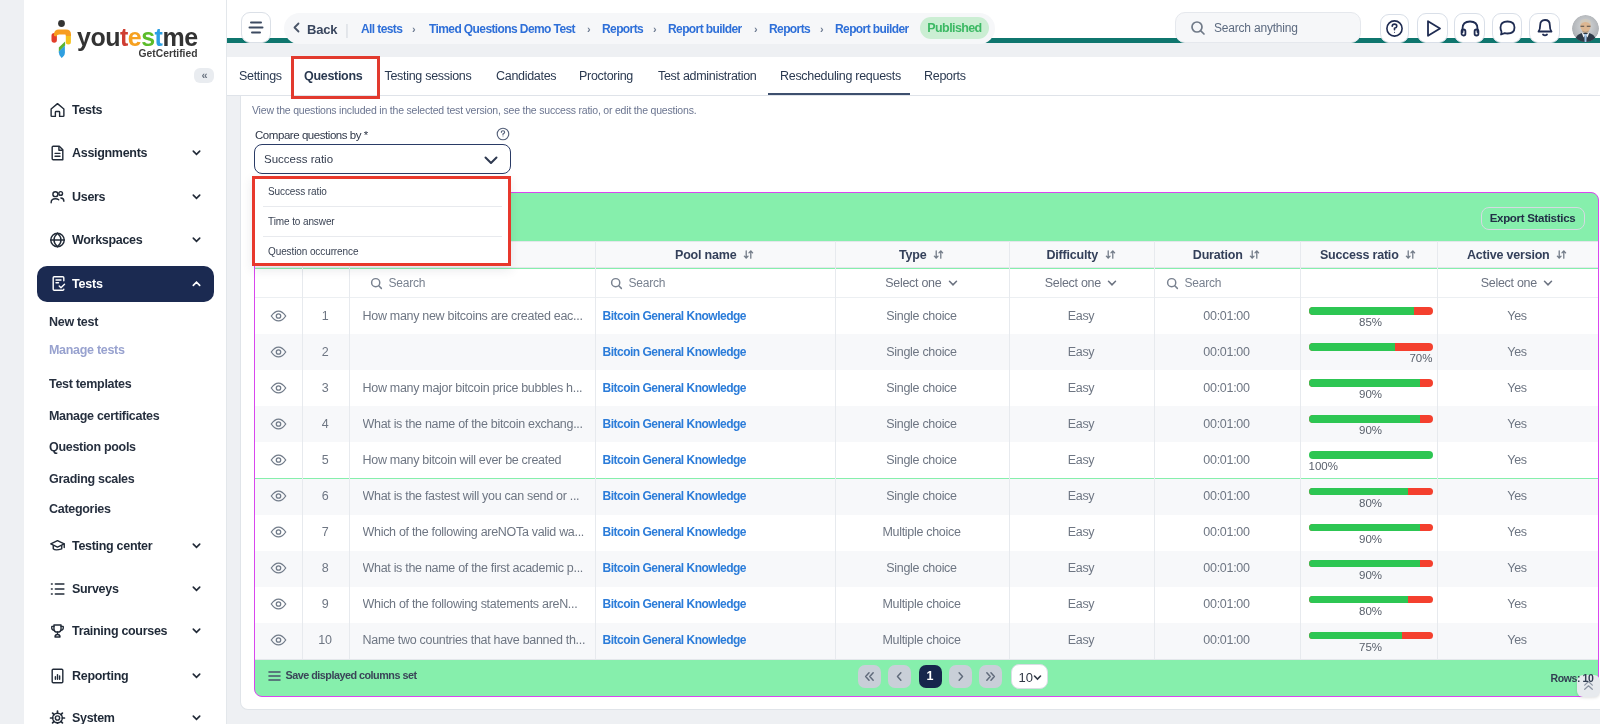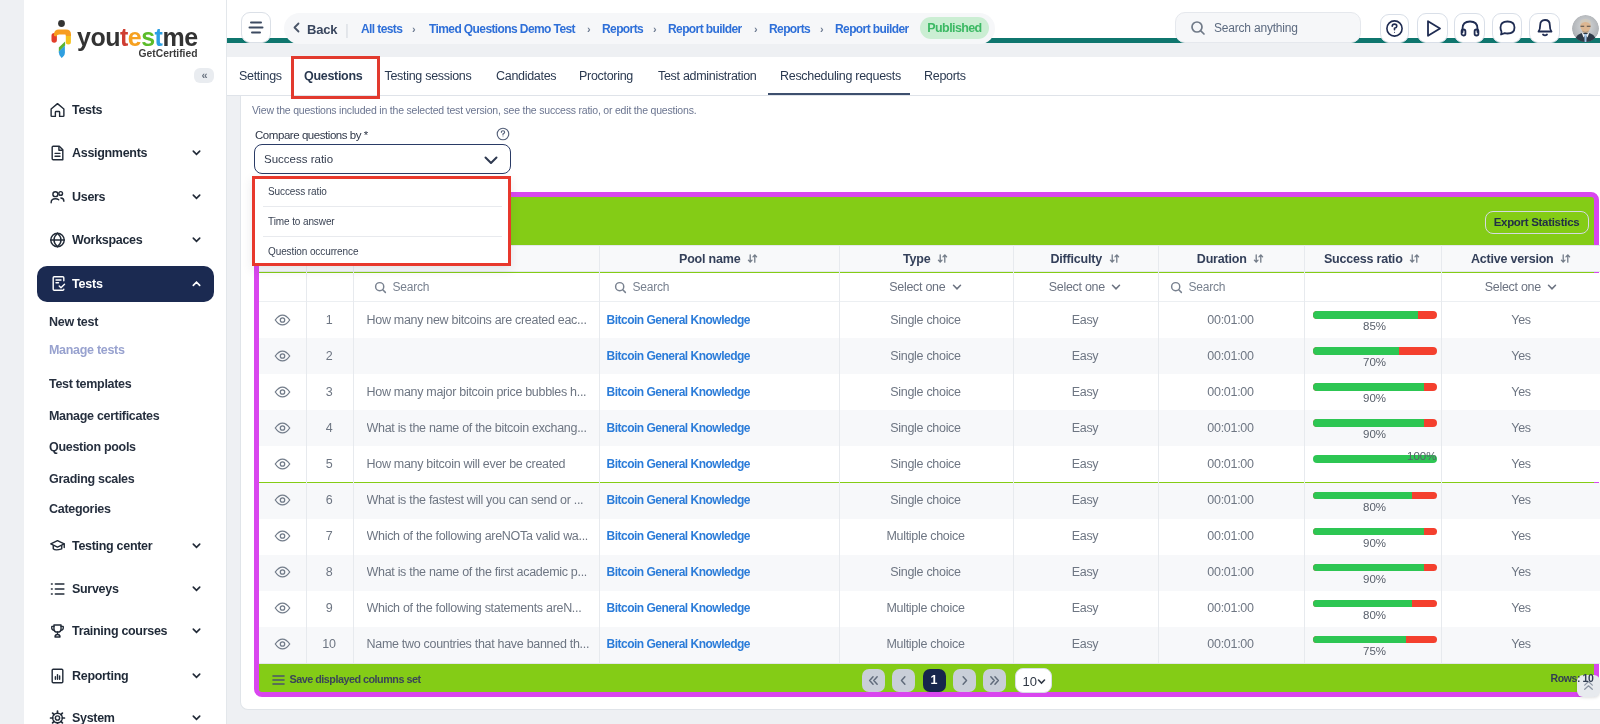--- a/index.html
+++ b/index.html
@@ -42,21 +42,21 @@
 
 
 #content { position:absolute; left:203px; top:96px; width:1397px; height:628px; background:#eef0f3; }
 #opanel { position:absolute; left:13px; top:0; width:1371px; height:614px; background:#fff; border:1px solid #e0e4e9; border-top:none; border-radius:0 0 8px 8px; }
 #desc { position:absolute; left:11px; top:8px; color:#6b7590; font-size:10.5px; letter-spacing:-0.2px; }
 #cql { position:absolute; left:14px; top:33px; color:#2f3748; font-size:11.5px; letter-spacing:-0.45px; }
 #selbox { position:absolute; left:13px; top:48px; width:257px; height:30px; border:1.6px solid #2a3b66; border-radius:8px; background:#fff; }
 #selbox span { position:absolute; left:9px; top:50%; transform:translateY(-50%); font-size:11.5px; color:#333c4e; }
 
 
-#ipanel { position:absolute; left:12.5px; top:96px; width:1345px; height:505px; background:#84cc16; border:5px solid #d946ef; border-radius:8px; }
+#ipanel { position:absolute; left:12.5px; top:96px; width:1345px; height:505px; background:#86efac; border:1px solid #d946ef; border-radius:8px; }
 #exportbtn { position:absolute; left:1226px; top:14px; width:104px; height:23px; border:1.5px solid #d5dae2; border-radius:8px; text-align:center; line-height:20px; font-size:11.5px; letter-spacing:-0.3px; font-weight:700; color:#222f47; }
 #thead { position:absolute; left:0; top:48px; width:1343px; height:27px; background:#f8f9fa; border-top:1px solid #e4e7eb; border-bottom:1px solid #e4e7eb; }
 #tfilter { position:absolute; left:0; top:76px; width:1343px; height:29px; background:#fff; border-bottom:1px solid #eceff2; }
 .hcell { position:absolute; top:0; height:100%; display:flex; align-items:center; justify-content:center; font-size:12.5px; letter-spacing:-0.2px; font-weight:700; color:#34405a; }
 .vline { position:absolute; top:48px; width:1px; height:418px; background:#e7eaee; }
 .row { position:absolute; left:0; width:1343px; height:36px; }
 .cell { position:absolute; top:0; height:35px; display:flex; align-items:center; color:#6e7683; font-size:12.5px; letter-spacing:-0.3px; white-space:nowrap; overflow:hidden; }
 .ccenter { justify-content:center; }
 .plink { color:#2b7cd9; font-weight:700; font-size:12px; letter-spacing:-0.5px; }
 #tfoot { position:absolute; left:0; top:466px; width:1343px; height:38px; border-top:1px solid #e4e7eb; }
@@ -400,21 +400,21 @@
                   <circle cx="10" cy="7" r="2.6"></circle>
                 </svg>
               </div>
   <div class="cell ccenter" style="left:47px; width:47px;">2</div>
   <div class="cell plink" style="left:348px; width:230px;">Bitcoin General Knowledge</div>
   <div class="cell ccenter" style="left:580px; width:174px;">Single choice</div>
   <div class="cell ccenter" style="left:754px; width:145px;">Easy</div>
   <div class="cell ccenter" style="left:899px; width:146px;">00:01:00</div>
   <div style="position:absolute;left:1054px;top:9px;width:124px;height:7.5px;background:#f4402e;border-radius:4px;"></div>
               <div style="position:absolute;left:1054px;top:9px;width:86.8px;height:7.5px;background:#2dc653;border-radius:4px 0 0 4px;"></div>
-  <div style="position:absolute;left:1054px;top:18px;width:124px;text-align:center;font-size:11.5px;color:#59606c;">70%</div>
+  <div style="position:absolute;left:1054px;top:18px;width:124px;text-align:right;font-size:11.5px;color:#59606c;">70%</div>
   <div class="cell ccenter" style="left:1182px; width:161px;">Yes</div>
 </div>
 <div class="row" style="top:177.2px; background:#fff;">
   <div class="cell ccenter" style="left:0; width:47px;">
                 <svg width="17" height="12" viewBox="0 0 20 14" fill="none" stroke="#717b89" stroke-width="1.5">
                   <path d="M1.5 7 Q5.5 1.2 10 1.2 Q14.5 1.2 18.5 7 Q14.5 12.8 10 12.8 Q5.5 12.8 1.5 7 Z"></path>
                   <circle cx="10" cy="7" r="2.6"></circle>
                 </svg>
               </div>
   <div class="cell ccenter" style="left:47px; width:47px;">3</div>
@@ -453,21 +453,21 @@
                   <circle cx="10" cy="7" r="2.6"></circle>
                 </svg>
               </div>
   <div class="cell ccenter" style="left:47px; width:47px;">5</div>
   <div class="cell" style="left:108px; width:230px;">How many bitcoin will ever be created</div>
   <div class="cell plink" style="left:348px; width:230px;">Bitcoin General Knowledge</div>
   <div class="cell ccenter" style="left:580px; width:174px;">Single choice</div>
   <div class="cell ccenter" style="left:754px; width:145px;">Easy</div>
   <div class="cell ccenter" style="left:899px; width:146px;">00:01:00</div>
   <div style="position:absolute;left:1054px;top:9px;width:124px;height:7.5px;background:#2dc653;border-radius:4px;"></div>
-  <div style="position:absolute;left:1054px;top:4px;width:124px;text-align:right;font-size:11.5px;color:#59606c;">100%</div>
+  <div style="position:absolute;left:1054px;top:18px;width:124px;text-align:left;font-size:11.5px;color:#59606c;">100%</div>
   <div class="cell ccenter" style="left:1182px; width:161px;">Yes</div>
 </div>
 <div class="row" style="top:285.5px; background:#f7f8fa;">
   <div class="cell ccenter" style="left:0; width:47px;">
                 <svg width="17" height="12" viewBox="0 0 20 14" fill="none" stroke="#717b89" stroke-width="1.5">
                   <path d="M1.5 7 Q5.5 1.2 10 1.2 Q14.5 1.2 18.5 7 Q14.5 12.8 10 12.8 Q5.5 12.8 1.5 7 Z"></path>
                   <circle cx="10" cy="7" r="2.6"></circle>
                 </svg>
               </div>
   <div class="cell ccenter" style="left:47px; width:47px;">6</div>

